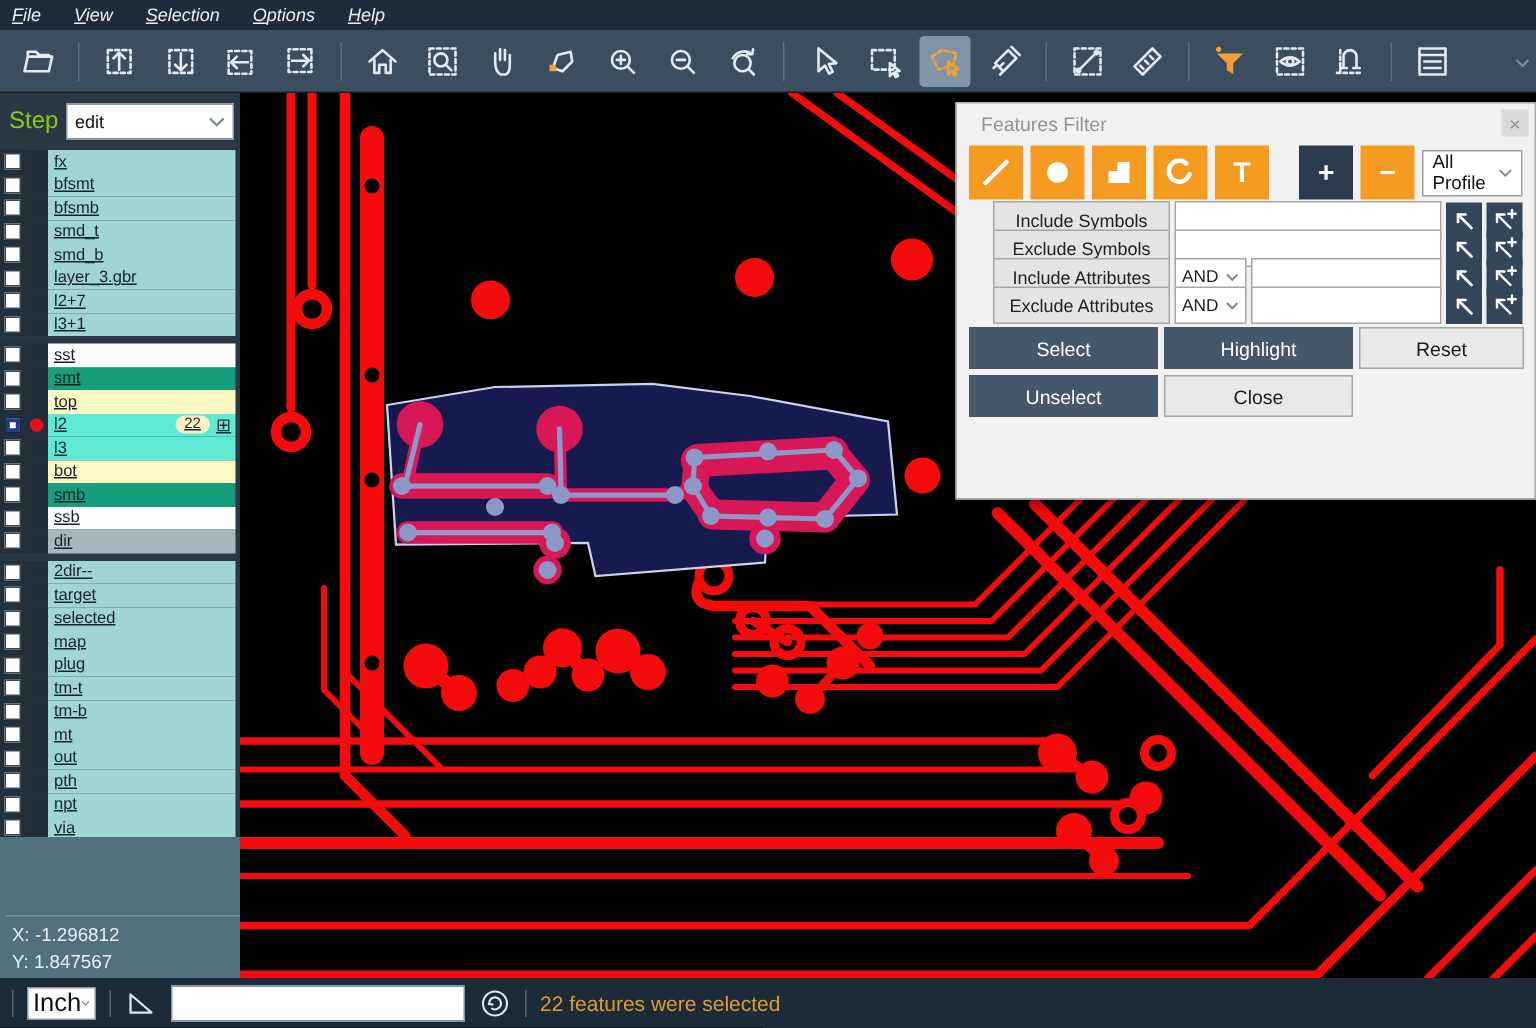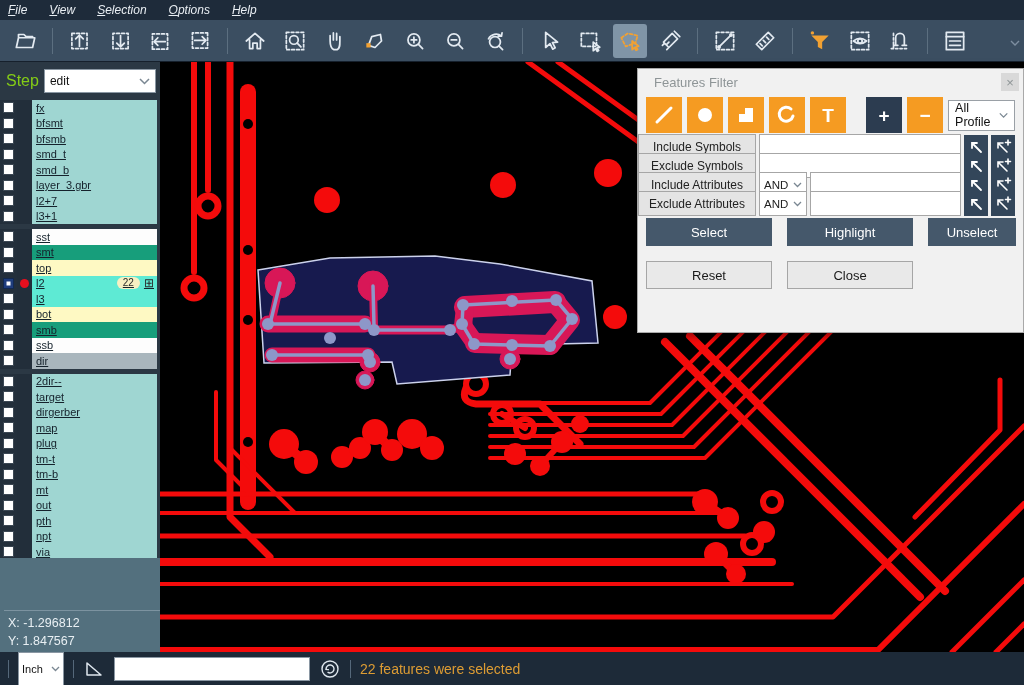--- a/index.html
+++ b/index.html
@@ -60,35 +60,35 @@
   .dlg-title span { color:#8e9597; font-size:13px; }
   .dlg-close { margin-left:auto; width:18px; height:18px; background:#d9d9d9; color:#9b9b9b; font-size:11px; display:flex; align-items:center; justify-content:center; }
   .dlg-tools { display:flex; align-items:center; padding:4px 8px 6px 8px; gap:5px; }
   .sqbtn { width:36px; height:36px; display:flex; align-items:center; justify-content:center; flex:0 0 auto; }
   .sq-orange { background:#f59b22; }
   .sq-dark { background:#2c3c50; }
   .sqbtn svg { width:22px; height:22px; }
   .glyph { color:#fff; font-size:19px; font-weight:bold; line-height:1; }
   .tool-spacer { width:16px; }
   .profile-select { margin-left:auto; width:98px; height:31px; background:#fff; border:1px solid #9aa0a6; display:flex; align-items:center; justify-content:space-between; padding:0 6px; font-size:12.5px; color:#111; }
-  .dlg-row { display:flex; align-items:center; margin:0 8px 4px 0; height:15px; gap:3px; }
+  .dlg-row { display:flex; align-items:center; margin:0 8px 4px 24px; height:15px; gap:3px; }
   .row-label { width:118px; height:25px; background:#e4e4e4; border:1px solid #a6a6a6; color:#222; font-size:12px; display:flex; align-items:center; justify-content:center; flex:0 0 auto; }
   .and-select { width:48px; height:25px; background:#fff; border:1px solid #a6a6a6; display:flex; align-items:center; justify-content:space-between; padding:0 4px; font-size:11.5px; color:#222; flex:0 0 auto; }
   .row-input { flex:1; height:25px; border:1px solid #a6a6a6; background:#fff; font-size:12px; padding:0 4px; min-width:0; }
   .arrbtn { width:24px; height:24px; background:#33465a; display:flex; align-items:center; justify-content:center; flex:0 0 auto; }
   .arrbtn svg { width:18px; height:18px; }
-  .dlg-actions { display:grid; grid-template-columns:126px 126px 1fr; gap:15px; margin:7px 7px 0 8px; }
+  .dlg-actions { display:grid; grid-template-columns:126px 126px 1fr; gap:4px; margin:7px 7px 0 8px; }
   .act { height:28px; display:flex; align-items:center; justify-content:center; font-size:13px; }
   .act-dark { background:#45586b; color:#fff; }
   .act-light { background:#e9e9e9; border:1px solid #a6a6a6; color:#1a1a1a; }
 
   
   .statusbar { position:absolute; left:0; top:652px; width:1024px; height:33px; background:#1d2a38; display:flex; align-items:center; gap:9px; padding-left:8px; }
   .sb-sep { width:1px; height:18px; background:#55687a; }
-  .sb-select { width:46px; height:34px; background:#fff; border:1px solid #8a97a3; display:flex; align-items:center; justify-content:space-between; padding:0 3px; font-size:11px; color:#111; }
+  .sb-select { width:46px; height:22px; background:#fff; border:1px solid #8a97a3; display:flex; align-items:center; justify-content:space-between; padding:0 3px; font-size:17px; color:#111; }
   .sb-input { width:196px; height:24px; background:#fff; border:1px solid #8a97a3; font-size:12px; padding:0 4px; }
   .sb-icon svg { width:22px; height:22px; display:block; }
   .sb-msg { color:#dd9c33; font-size:14px; }
 </style>
 </head>
 <body>
 
 <div class="app">
 
   <div class="menubar">
@@ -391,21 +391,21 @@
             <span class="cb"></span>
           </div>
           <div class="gapcol"></div>
           <div class="lname c-teal">target</div>
         </div>
       <div class="layer-row">
           <div class="cbcol">
             <span class="cb"></span>
           </div>
           <div class="gapcol"></div>
-          <div class="lname c-teal">dirgerber</div>
+          <div class="lname c-teal">selected</div>
         </div>
       <div class="layer-row">
           <div class="cbcol">
             <span class="cb"></span>
           </div>
           <div class="gapcol"></div>
           <div class="lname c-teal">map</div>
         </div>
       <div class="layer-row">
           <div class="cbcol">
@@ -709,22 +709,22 @@
         </div>
       <div class="arrbtn">
           <svg viewBox="0 0 18 18">
             <path d="M13 14 L4 5 M4 10 V5 H9 M14 2 V7 M11.5 4.5 H16.5" stroke="#fff" stroke-width="1.6" fill="none" stroke-linecap="round"></path>
           </svg>
         </div>
     </div>
     <div class="dlg-actions">
       <div class="act act-dark">Select</div>
       <div class="act act-dark">Highlight</div>
+      <div class="act act-light">Reset</div>
       <div class="act act-dark">Unselect</div>
-      <div class="act act-light">Reset</div>
       <div class="act act-light">Close</div>
     </div>
   </div>
 
   <div class="statusbar">
     <div class="sb-sep"></div>
     <div class="sb-select">
       <span>Inch</span>
       <svg width="9" height="6" viewBox="0 0 9 6">
           <path d="M1 1 L4.5 4.5 L8 1" stroke="#7a8792" fill="none" stroke-width="1.3"></path>

